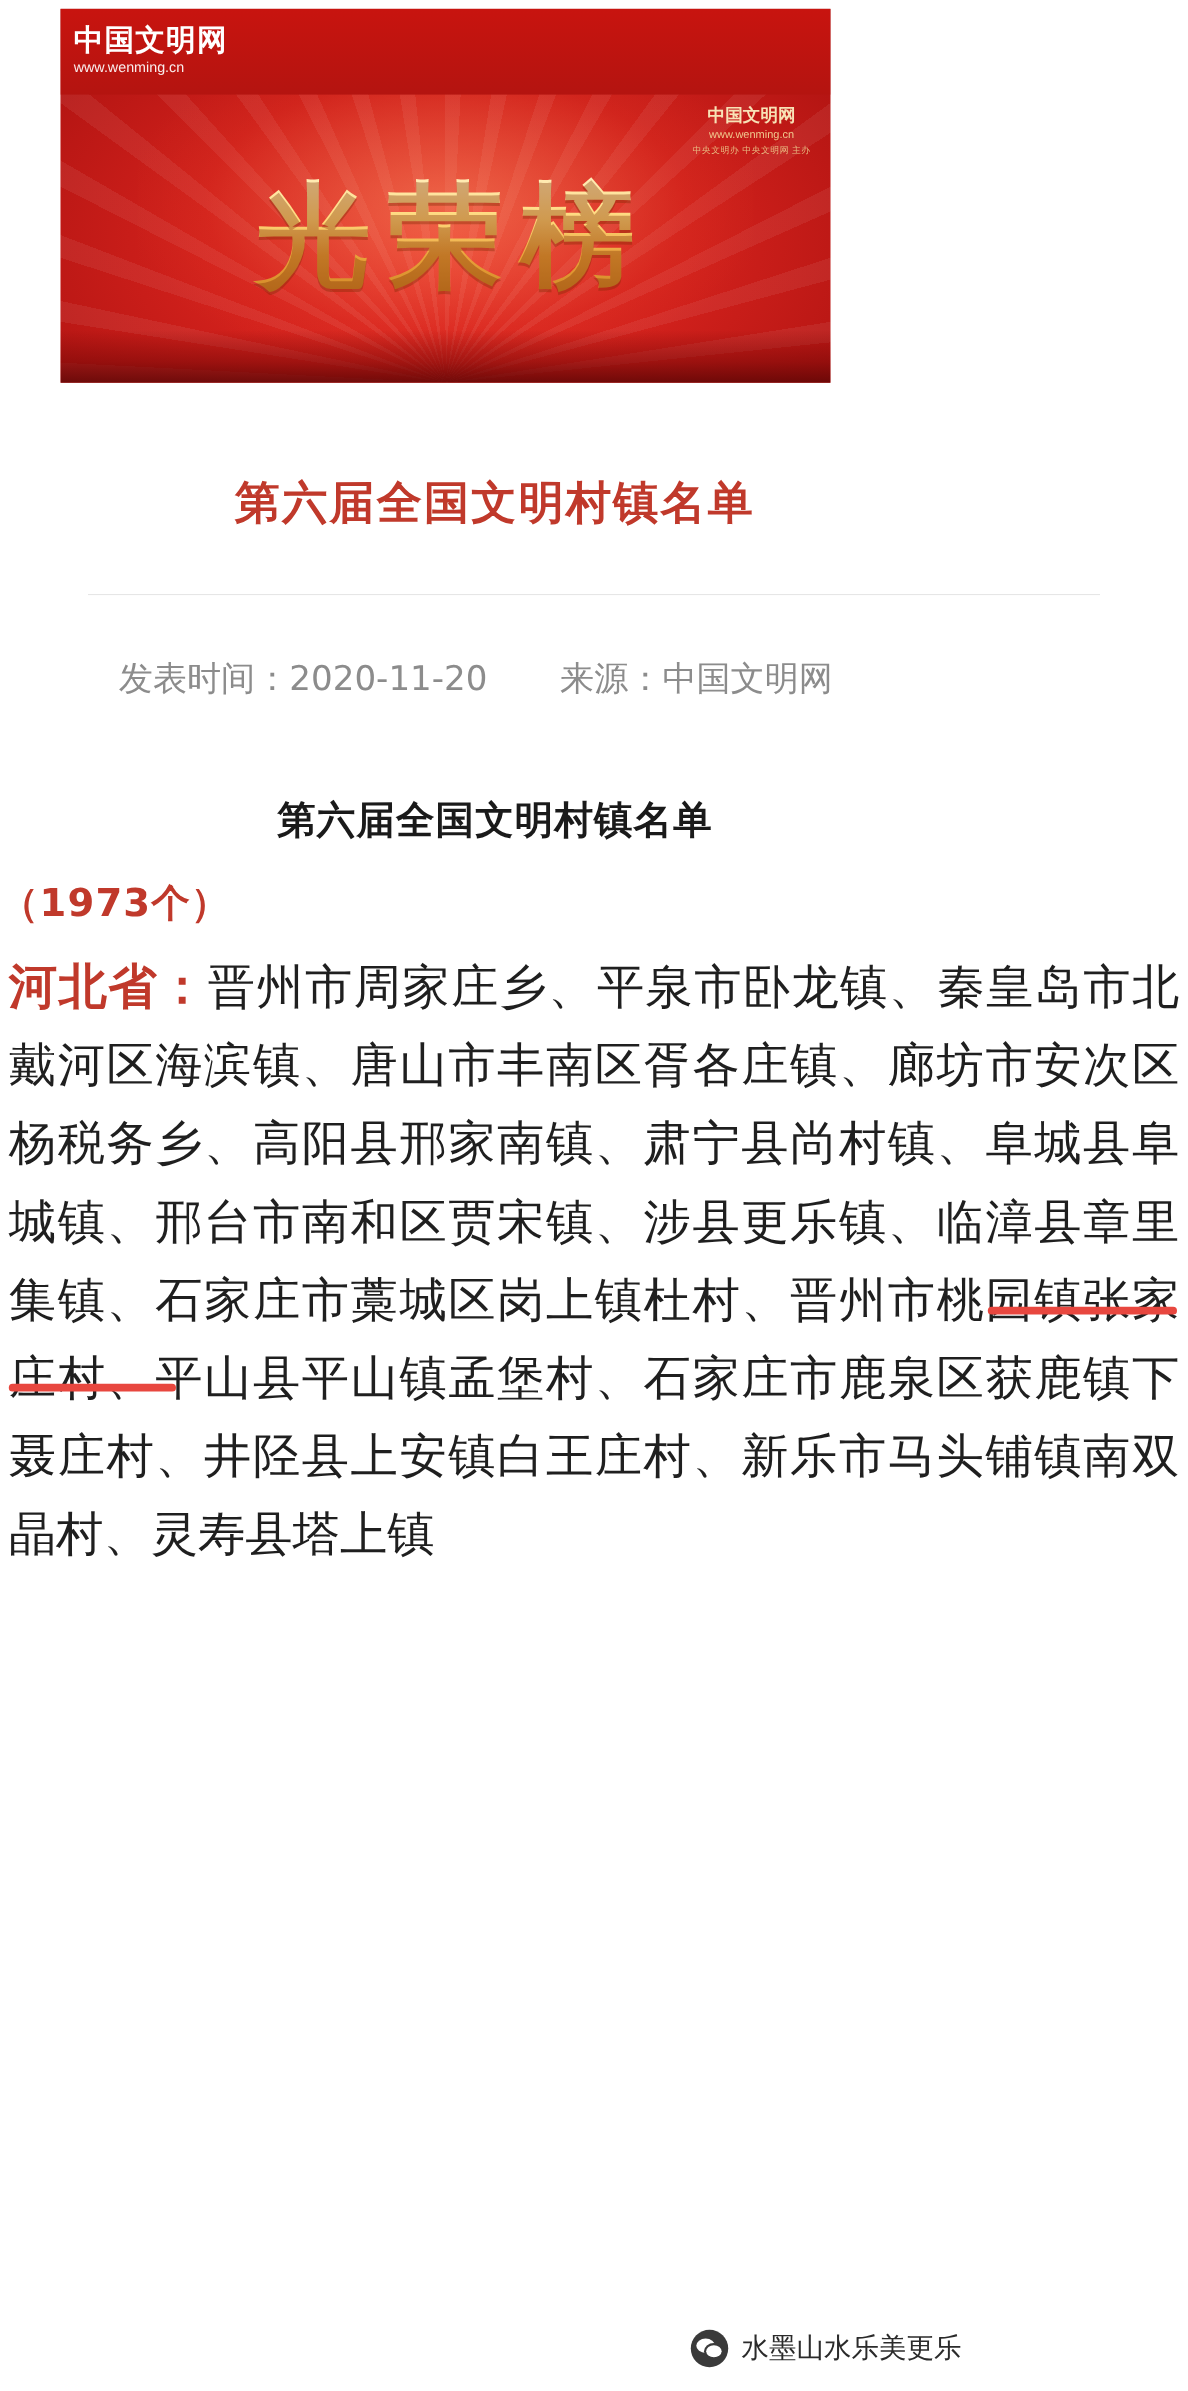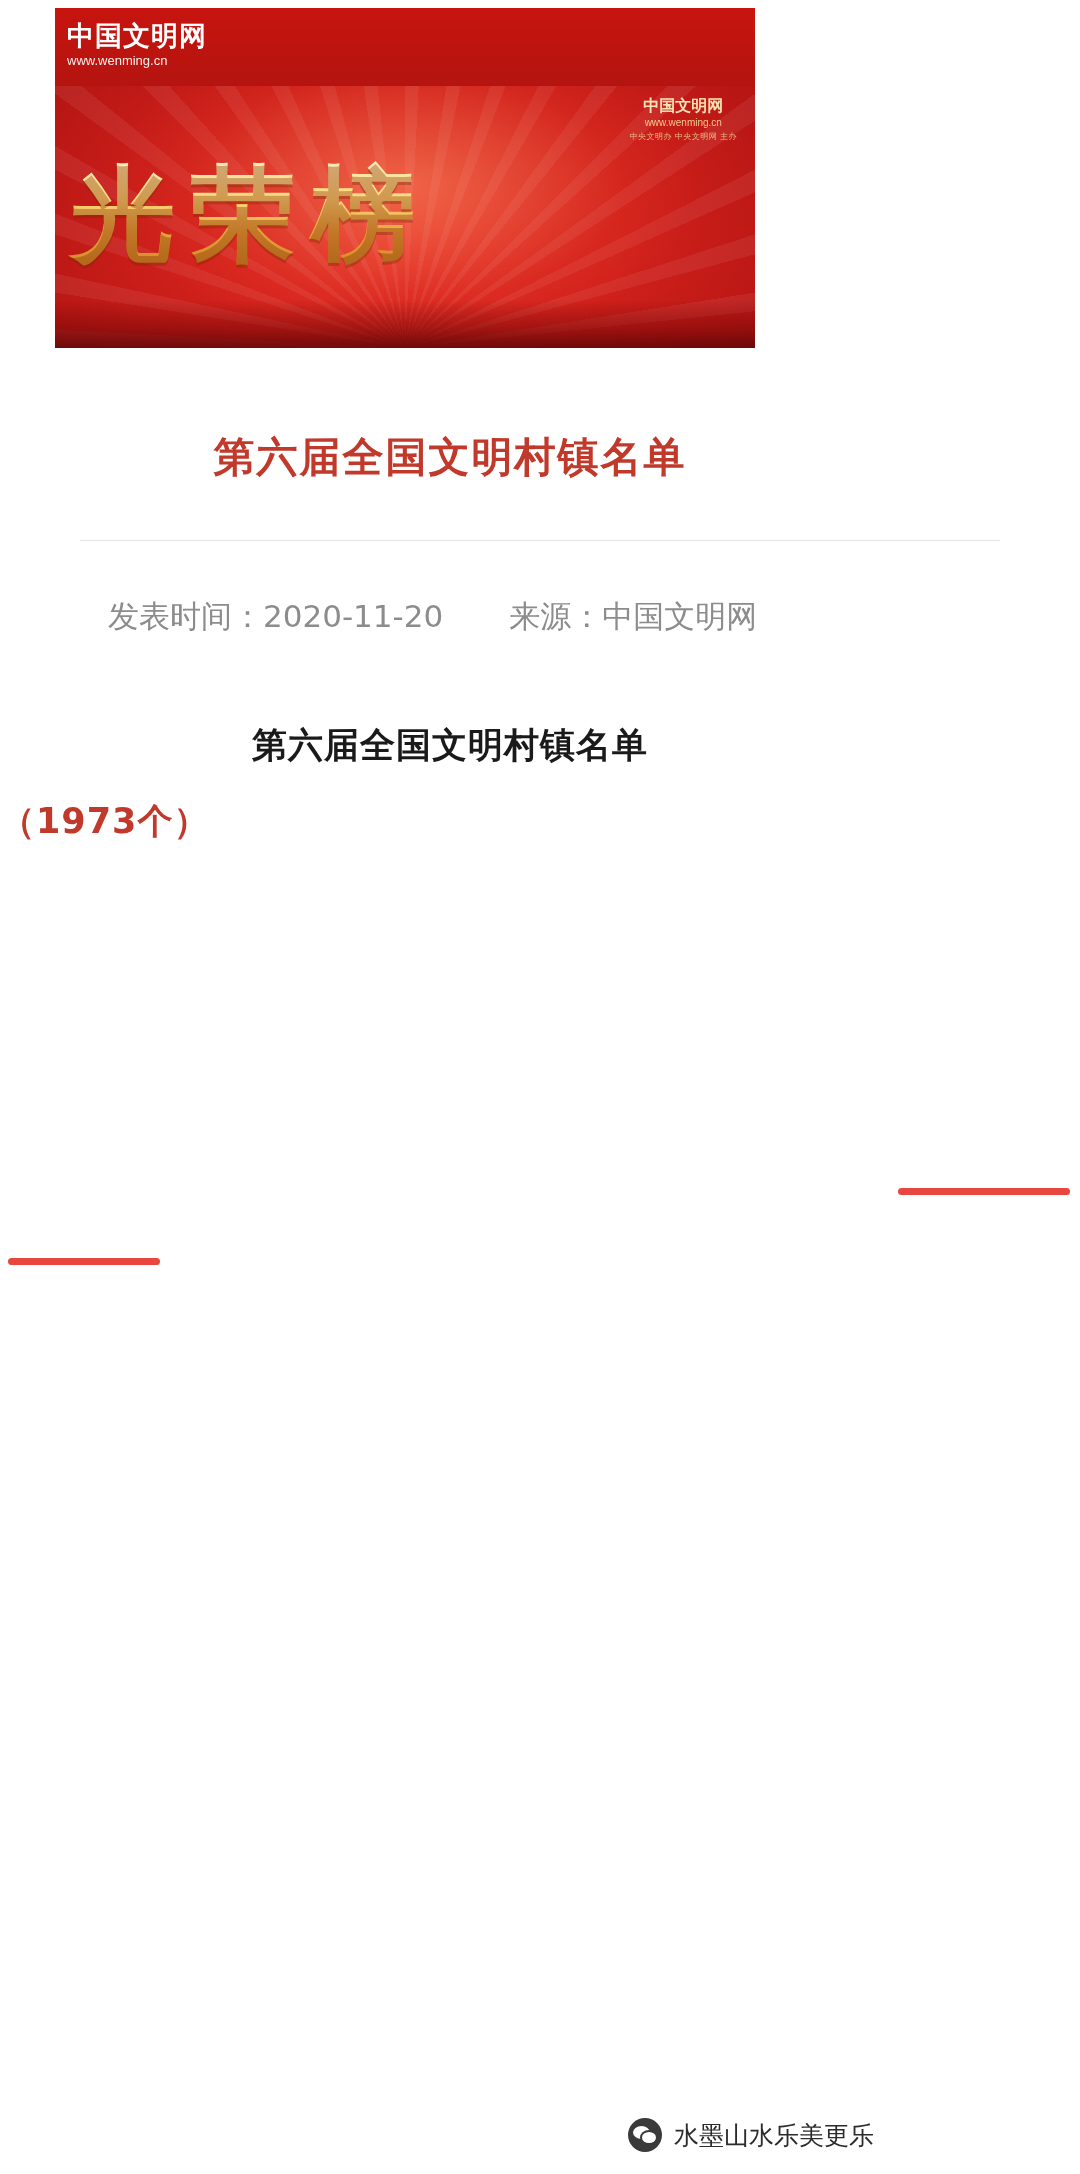--- a/index.html
+++ b/index.html
@@ -94,20 +94,21 @@
   .hero-bottomband {
     position:absolute;
     left:0; bottom:0; width:100%; height:48px;
     background: linear-gradient(180deg, rgba(150,12,10,0) 0%, rgba(120,8,7,.55) 60%, rgba(95,6,5,.85) 100%);
   }
   .hero-title {
     position: absolute;
     left: 0;
     top: 138px;
     width: 100%;
+    text-align: center;
     font-family: Liberation Sans, sans-serif;
     font-weight: bold;
     font-size: 104px;
     letter-spacing: 16px;
     text-indent: 16px;
     color: #ffd977;
     background: linear-gradient(180deg,#fff4cf 0%, #ffd87a 38%, #e9a23a 62%, #c57a1d 100%);
     -webkit-background-clip: text;
     background-clip: text;
     -webkit-text-fill-color: transparent;
@@ -199,21 +200,20 @@
   }
   .mark-a { left: 898px; top: 1188px; width: 172px; }
   .mark-b { left: 8px;   top: 1258px; width: 152px; }
 
   
   .footer {
     position: absolute;
     right: 26px;
     bottom: 22px;
     display: flex;
-    align-items: center;
     gap: 12px;
   }
   .wechat-icon {
     width: 34px;
     height: 34px;
     border-radius: 50%;
     background: #3a3a3a;
     position: relative;
     flex: 0 0 auto;
   }
@@ -263,20 +263,21 @@
   </div>
 
   <div class="article-title">第六届全国文明村镇名单</div>
   <div class="divider"></div>
   <div class="meta">
     <span>发表时间：</span><span>2020-11-20</span><span class="gap"></span><span>来源：</span><span>中国文明网</span>
   </div>
 
   <div class="body-title">第六届全国文明村镇名单</div>
   <div class="body-count">（1973个）</div>
+  <div class="body-text"><span class="prov">河北省：</span><span>晋州市周家庄乡、平泉市卧龙镇、秦皇岛市北戴河区海滨镇、唐山市丰南区胥各庄镇、廊坊市安次区杨税务乡、高阳县邢家南镇、肃宁县尚村镇、阜城县阜城镇、邢台市南和区贾宋镇、涉县更乐镇、临漳县章里集镇、石家庄市藁城区岗上镇杜村、晋州市桃园镇张家庄村、平山县平山镇孟堡村、石家庄市鹿泉区获鹿镇下聂庄村、井陉县上安镇白王庄村、新乐市马头铺镇南双晶村、灵寿县塔上镇</span></div>
 
   <div class="mark-a"></div>
   <div class="mark-b"></div>
 
   <div class="footer">
     <span class="wechat-icon"></span>
     <span class="footer-text">水墨山水乐美更乐</span>
   </div>
 
 </div>

